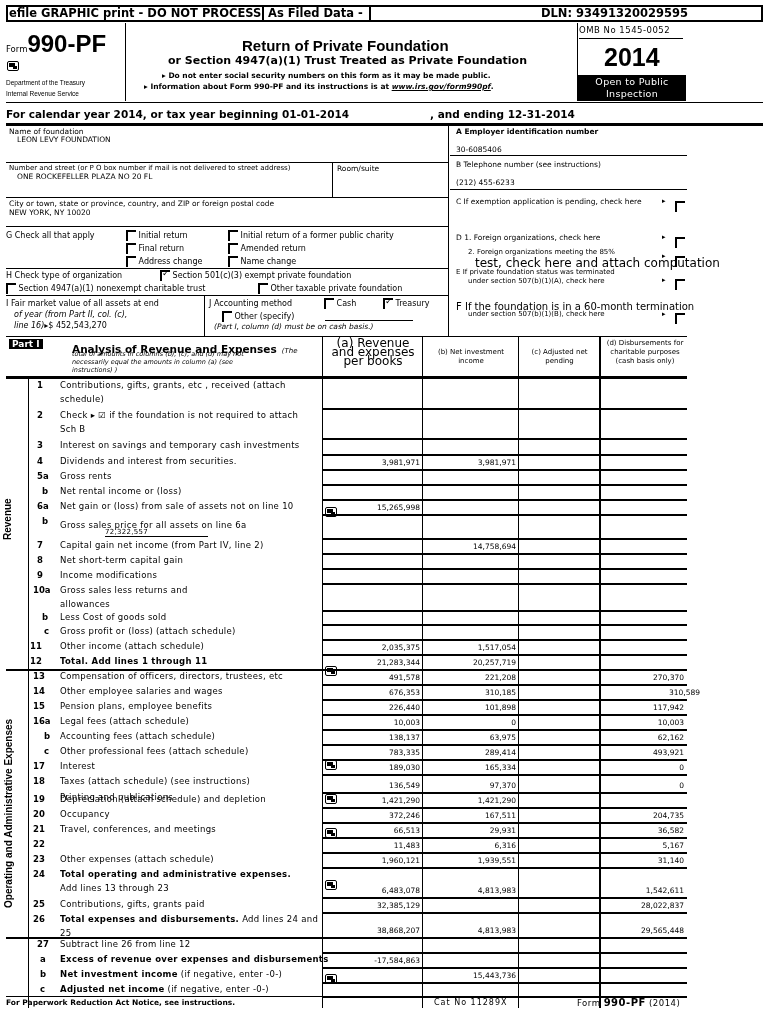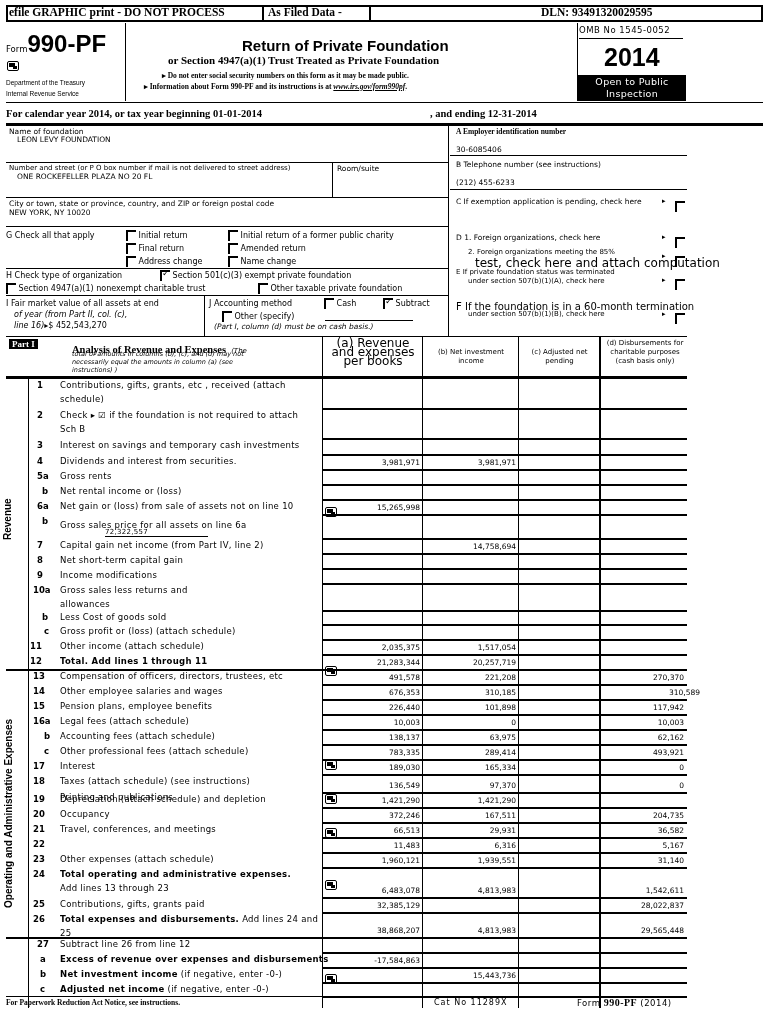--- a/index.html
+++ b/index.html
@@ -5,21 +5,21 @@
   * { box-sizing: border-box; margin: 0; padding: 0; }
   body { width: 770px; height: 1024px; background: #fff; font-family: "DejaVu Sans", sans-serif; color: #000; position: relative; overflow: hidden; }
   .abs { position: absolute; }
   .hline { position: absolute; background: #000; height: 1px; }
   .vline { position: absolute; background: #000; width: 1px; }
   .thick { height: 3px; }
   .cb { display: inline-block; width: 10px; height: 11px; border-left: 2px solid #000; border-top: 2px solid #000; vertical-align: middle; position: relative; }
   .cb.checked::after { content: "✓"; position: absolute; left: 0px; top: -4px; font-size: 9px; font-weight: bold; }
   .small { font-size: 7.5px; }
   .sm8 { font-size: 8px; }
-  .b { font-weight: bold; font-family: Liberation Serif, serif; }
+  .b { font-weight: bold; }
   .i { font-style: italic; }
   .attach-icon { display: inline-block; width: 12px; height: 10px; border: 1.5px solid #000; border-radius: 2px; position: relative; background: #fff; }
   .attach-icon::before { content: ""; position: absolute; left: 1px; top: 1px; width: 6px; height: 4px; background: #000; }
   .attach-icon::after { content: ""; position: absolute; right: 1px; bottom: 1px; width: 4px; height: 3px; background: #000; }
   .row-label { position: absolute; font-size: 8.5px; left: 60px; white-space: nowrap; letter-spacing: 0.3px; }
   .row-num { position: absolute; font-size: 8.5px; font-weight: bold; }
   .cell-val { position: absolute; font-size: 7.5px; text-align: right; }
 </style>
 </head>
 <body>
@@ -117,21 +117,21 @@
 <div class="abs sm8" style="left:258px;top:283px;"><span class="cb"></span> <span>Other taxable private foundation</span></div>
 <div class="hline" style="left:6px;top:295px;width:442px;"></div>
 
 <div class="abs sm8" style="left:6px;top:299px;">I Fair market value of all assets at end</div>
 <div class="abs sm8 i" style="left:14px;top:310px;">of year (from Part II, col. (c),</div>
 <div class="abs sm8" style="left:14px;top:321px;"><span class="i">line 16)</span><span>▸$  452,543,270</span></div>
 <div class="vline" style="left:204px;top:295px;height:41px;"></div>
 
 <div class="abs sm8" style="left:209px;top:299px;">J Accounting method</div>
 <div class="abs sm8" style="left:324px;top:298px;"><span class="cb"></span> <span>Cash</span></div>
-<div class="abs sm8" style="left:383px;top:298px;"><span class="cb checked"></span> <span>Subtract</span></div>
+<div class="abs sm8" style="left:383px;top:298px;"><span class="cb checked"></span> <span>Treasury</span></div>
 <div class="abs sm8" style="left:222px;top:311px;"><span class="cb"></span> <span>Other (specify)</span></div>
 <div class="hline" style="left:325px;top:320px;width:88px;"></div>
 <div class="abs sm8 i" style="left:214px;top:322px;font-size:7.5px;">(Part I, column (d) must be on cash basis.)</div>
 <div class="hline" style="left:6px;top:336px;width:681px;"></div>
 
 <div class="abs b" style="left:9px;top:339px;background:#000;color:#fff;font-size:9px;padding:0 3px;">Part I</div>
 <div class="abs" style="left:72px;top:338px;">
   <span class="b" style="font-size:10.5px;">Analysis of Revenue and Expenses</span>
   <span class="i" style="font-size:7px;">(The</span>
 </div>

